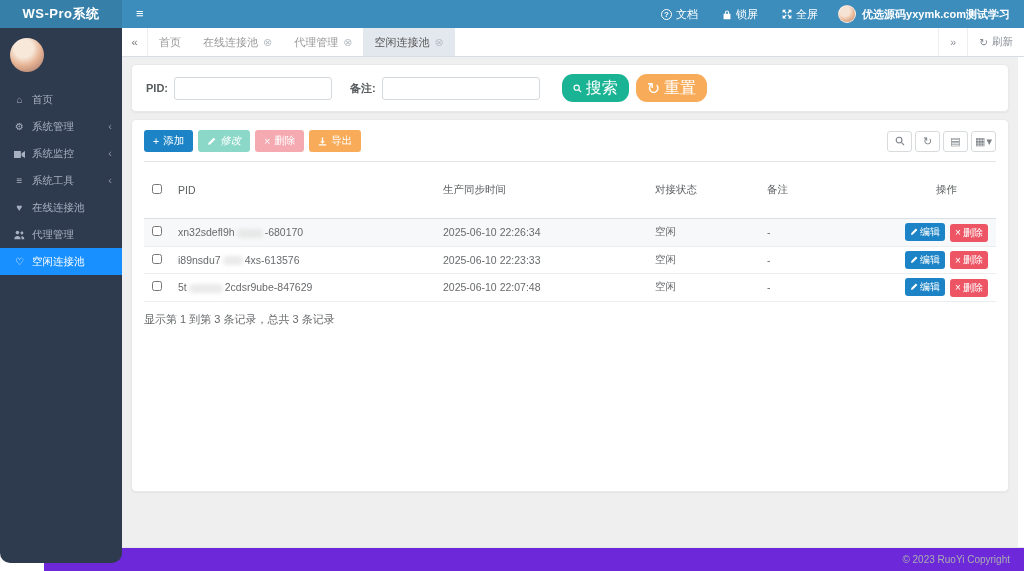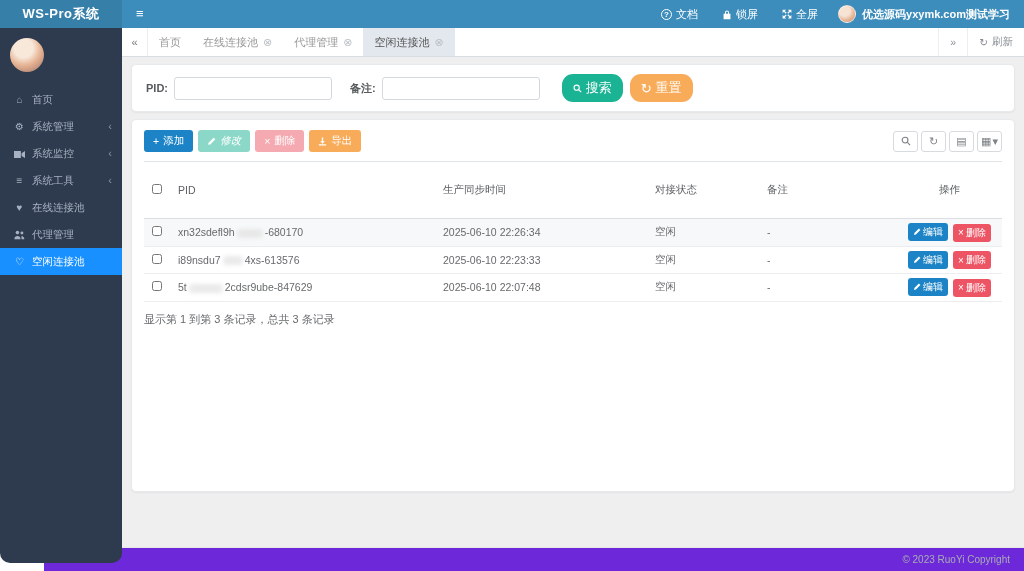--- a/index.html
+++ b/index.html
@@ -45,32 +45,32 @@
   .tab-nav-btn { width:26px; display:flex; align-items:center; justify-content:center; color:#777;
                  font-size:11px; cursor:pointer; border-right:1px solid #eee; }
   .tab { display:flex; align-items:center; gap:5px; padding:0 11px; font-size:11px; color:#999; cursor:pointer; }
   .tab.active { background:#e3e8ee; color:#555; }
   .tab-close { color:#b9bfc6; font-size:11px; line-height:1; }
   .tabbar-right { margin-left:auto; display:flex; align-items:stretch; }
   .tabbar-right .tab-tool { display:flex; align-items:center; gap:4px; padding:0 11px; color:#8a8f96;
                             font-size:10.5px; border-left:1px solid #eee; cursor:pointer; }
 
   
-  .content { position:absolute; top:57px; left:122px; right:0; height:490px; background:#efefef;
+  .content { position:absolute; top:57px; left:122px; right:6px; height:490px; background:#efefef;
              padding:7px 9px; }
   .panel { background:#fff; border:1px solid #e7eaec; border-radius:5px; box-shadow:0 1px 2px rgba(0,0,0,.05); }
   .search-panel { padding:9px 14px; display:flex; align-items:center; margin-bottom:7px; }
   .form-group { display:flex; align-items:center; margin-right:18px; }
   .form-label { font-size:11px; color:#575b5d; font-weight:bold; margin-right:6px; white-space:nowrap; }
   .form-label.wrap { white-space:normal; width:62px; text-align:right; line-height:1.25; }
   .form-input { width:158px; height:23px; border:1px solid #d4d9dd; border-radius:3px; padding:0 7px;
                 font-size:10.5px; color:#555; outline:none; font-family:inherit; }
   .form-input::placeholder { color:#c0c4c9; }
   .btn-pill { display:inline-flex; align-items:center; gap:4px; height:28px; padding:12px 11px; border:none;
-              border-radius:11px; color:#fff; font-size:13px; cursor:pointer; font-family:inherit; }
+              border-radius:11px; color:#fff; font-size:16px; cursor:pointer; font-family:inherit; }
   .btn-search { background:#1ab394; margin-left:4px; }
   .btn-reset { background:#f8ac59; margin-left:7px; }
 
   .main-panel { padding:10px 12px; height:373px; display:flex; flex-direction:column; }
   .toolbar { display:flex; align-items:center; }
   .btn { display:inline-flex; align-items:center; gap:4px; height:22px; padding:0 9px; border:none;
          border-radius:3px; color:#fff; font-size:10.5px; cursor:pointer; margin-right:5px; font-family:inherit; }
   .btn-add { background:#1c84c6; }
   .btn-edit { background:#1ab394; opacity:.5;font-style:italic; }
   .btn-del { background:#ed5565; opacity:.5; }

